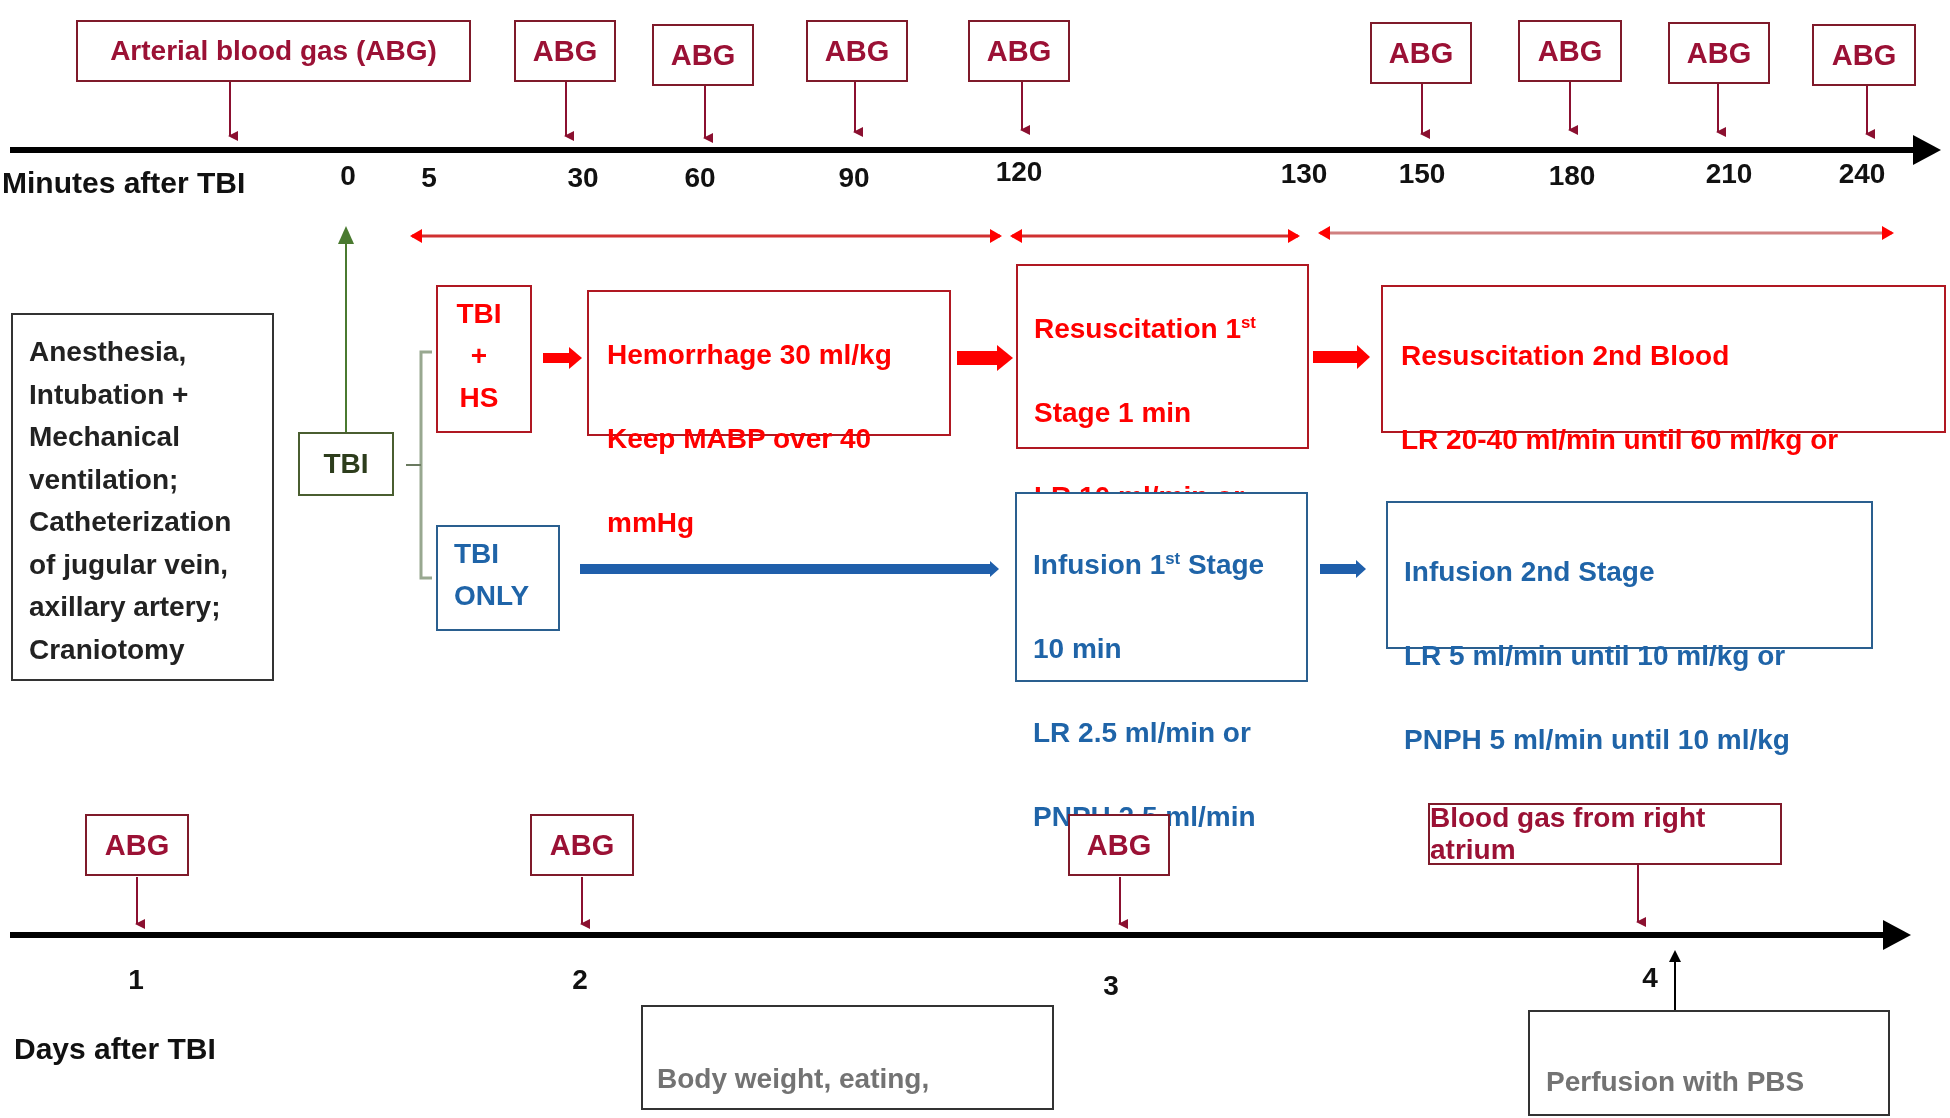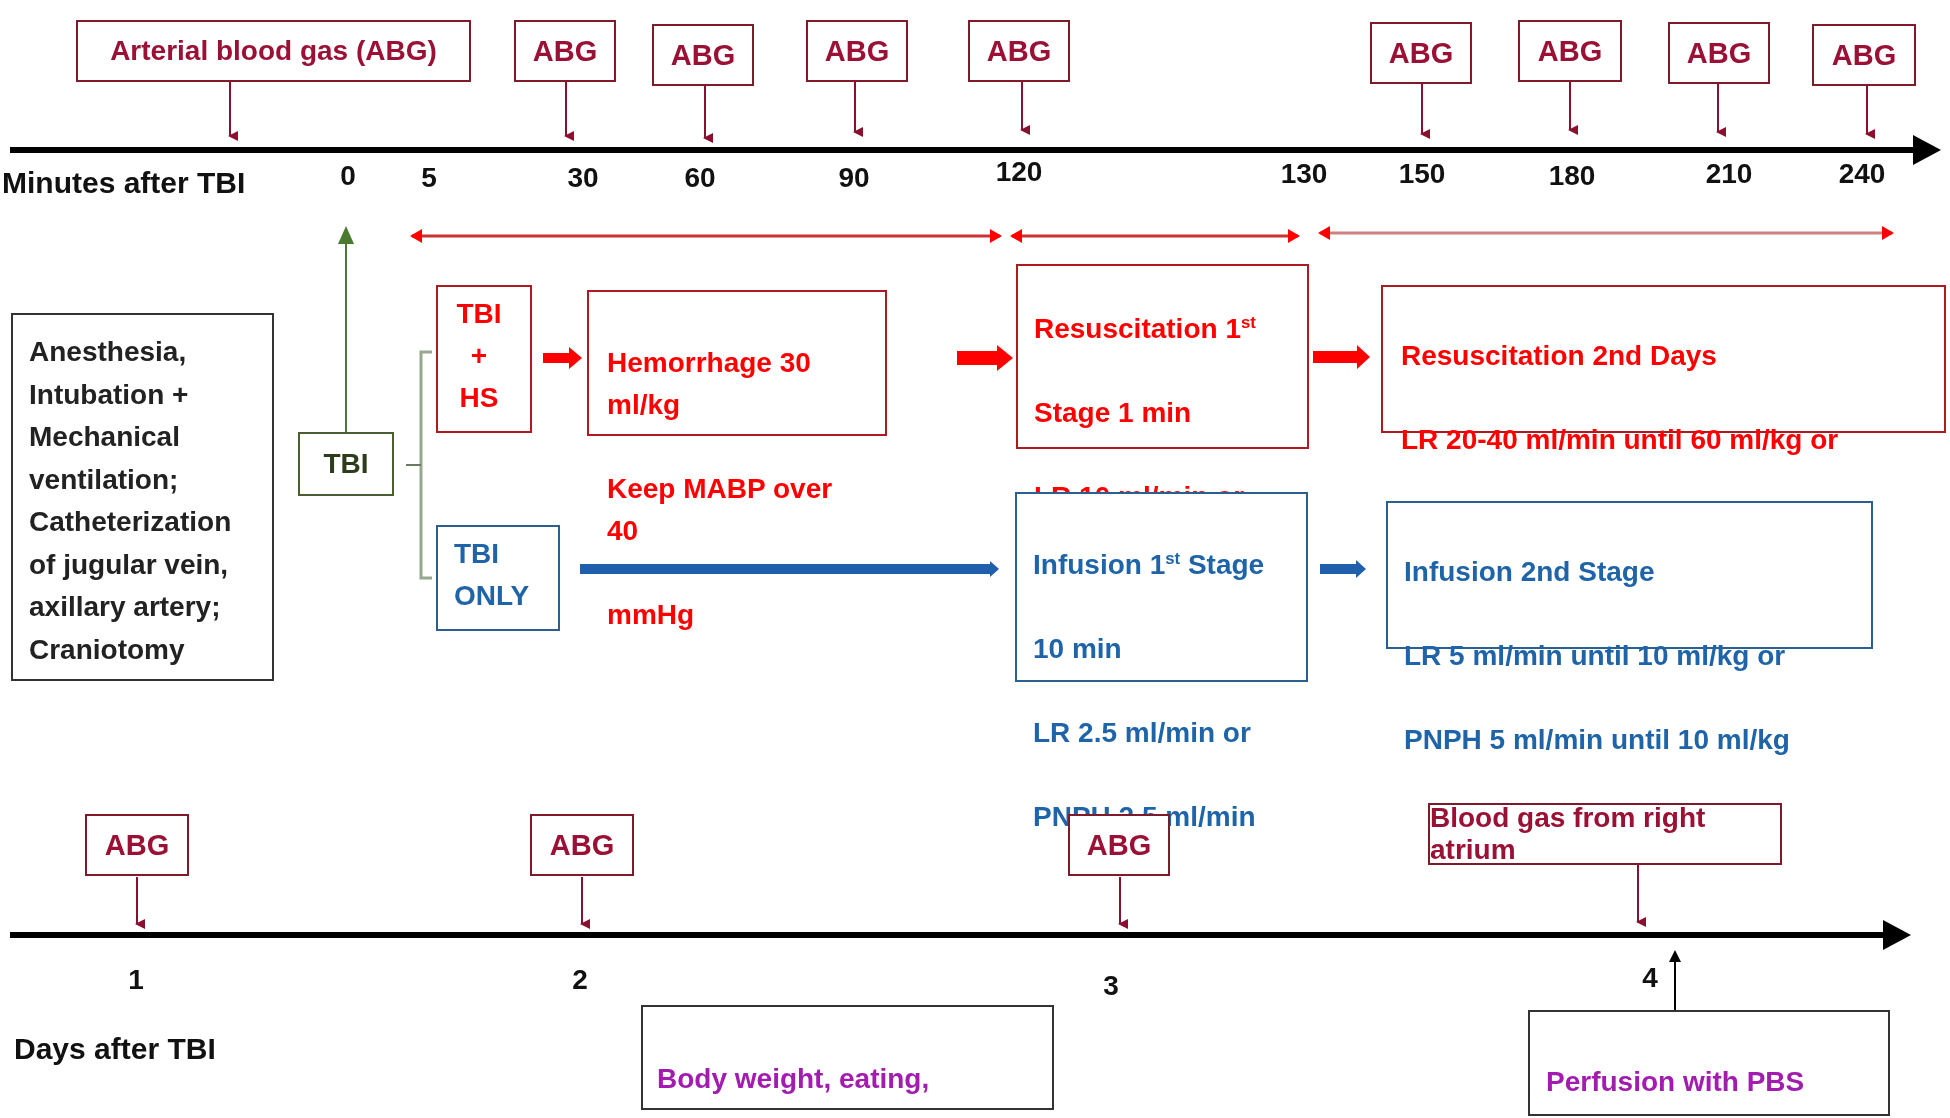--- a/index.html
+++ b/index.html
@@ -3,21 +3,21 @@
   <meta charset="utf-8">
   <style>
     html, body { margin: 0; padding: 0; background: #ffffff; }
     body { width: 1950px; height: 1118px; position: relative; overflow: hidden;
            font-family: "Liberation Sans", "DejaVu Sans", sans-serif; font-weight: bold; }
     .abs { position: absolute; }
     .box { position: absolute; box-sizing: border-box; background: #fff; }
     .maroon-box { border: 2px solid #7f1a2a; color: #9b1135; }
     .red-box { border: 2px solid #b01822; color: #ff0000; }
     .blue-box { border: 2px solid #2a5f8f; color: #1f64a8; }
-    .black-box { border: 2px solid #333; color: #a21caf; }
+    .black-box { border: 2px solid #333; color: #737373; }
     .green-box { border: 2px solid #4a5e30; color: #2d3d1c; }
     .abg { font-size: 29px; display: flex; align-items: center; justify-content: center; }
     .tick { position: absolute; font-size: 28px; color: #111; transform: translateX(-50%); }
     .lines { font-size: 28px; line-height: 42px; padding: 8px 16px; white-space: pre-line; }
     sup { font-size: 60%; line-height: 0; }
     svg { position: absolute; left: 0; top: 0; }
   </style>
 </head>
 <body>
 
@@ -117,35 +117,35 @@
 </div>
 
 <div class="box green-box abg" style="left:298px;top:432px;width:96px;height:64px;font-size:28px;color:#2d3d1c;">TBI</div>
 
 <div class="box red-box" style="left:436px;top:285px;width:96px;height:148px;font-size:28px;text-align:center;line-height:42px;padding-top:6px;padding-right:10px;">
   <div>TBI</div>
   <div>+</div>
   <div>HS</div>
 </div>
 
-<div class="box red-box lines" style="left:587px;top:290px;width:300px;height:146px;padding:8px 18px;">
+<div class="box red-box lines" style="left:587px;top:290px;width:364px;height:146px;padding:0 18px;">
   <div>Hemorrhage 30 ml/kg</div>
   <div>Keep MABP over 40</div>
   <div>mmHg</div>
 </div>
 
 <div class="box red-box lines" style="left:1016px;top:264px;width:293px;height:185px;padding:0 16px;">
   <div><span>Resuscitation 1</span><sup>st</sup></div>
   <div>Stage 1 min</div>
   <div>LR 10 ml/min or</div>
   <div>PNPH 2.5 ml/min</div>
 </div>
 
 <div class="box red-box lines" style="left:1381px;top:285px;width:565px;height:148px;padding:6px 18px;">
-  <div>Resuscitation 2nd Days</div>
+  <div>Resuscitation 2nd Blood</div>
   <div>LR 20-40 ml/min until 60 ml/kg or</div>
   <div>PNPH 5 ml/min until 10 or 20 ml/kg</div>
 </div>
 
 <div class="box blue-box" style="left:436px;top:525px;width:124px;height:106px;font-size:28px;line-height:42px;padding:6px 16px;">
   <div>TBI</div>
   <div>ONLY</div>
 </div>
 
 <div class="box blue-box lines" style="left:1015px;top:492px;width:293px;height:190px;padding:8px 16px;">

